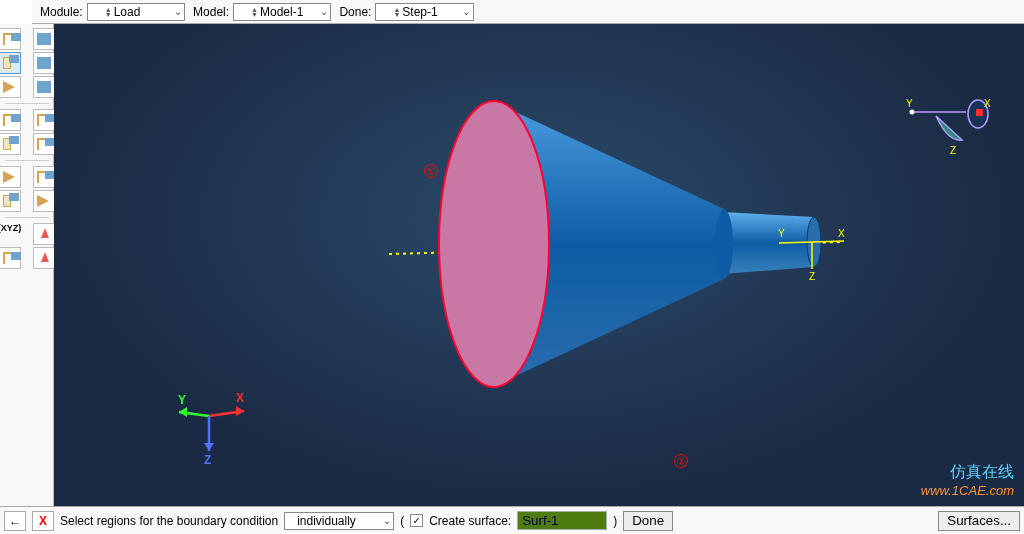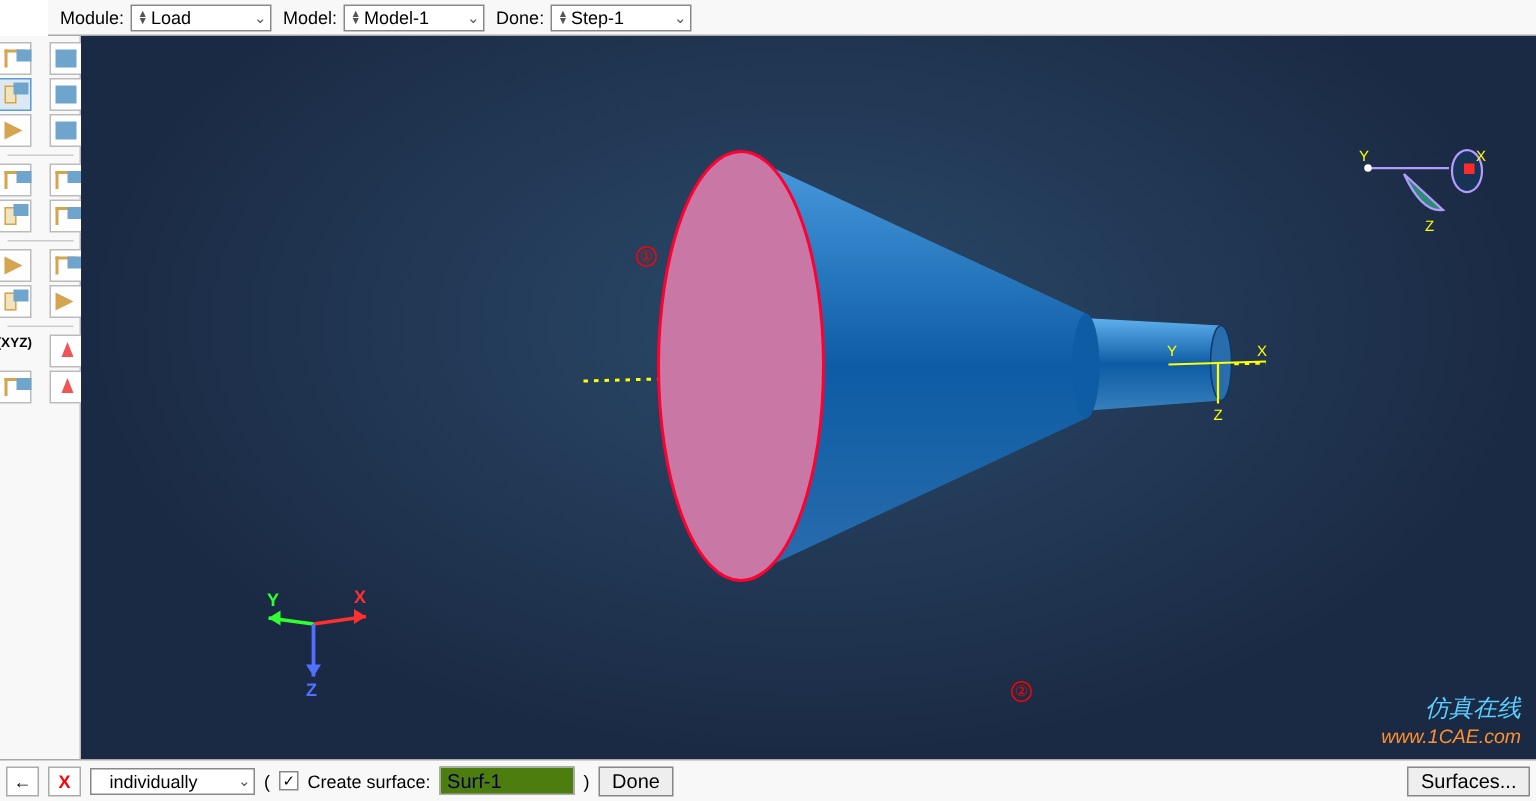--- a/index.html
+++ b/index.html
@@ -1,21 +1,21 @@
 <!DOCTYPE html>
 <html><head>
 <meta charset="utf-8">
 <style>
   * { box-sizing: border-box; margin: 0; padding: 0; }
   html, body { width: 1024px; height: 534px; font-family: "Segoe UI", Arial, sans-serif; font-size: 12px; background: #fff; overflow: hidden; }
   .topbar { height: 24px; border-bottom: 1px solid #aaa; display: flex; align-items: center; padding: 0 4px; gap: 4px; background: #f8f8f8; margin-left: 32px; }
   .topbar label { margin-left: 4px; }
   .combo { height: 18px; border: 1px solid #888; background: #fff; display: inline-flex; align-items: center; padding: 0 2px 0 4px; }
   .combo .value { min-width: 60px; }
-  .combo-w { min-width: 94px; }
+  .combo-w { min-width: 94px; padding-left: 17px; }
   .combo .stepper { display:flex; flex-direction:column; margin-right:2px; }
   .combo .stepper span { font-size:7px; line-height:5px; color:#555; }
   .combo .arrow { margin-left: auto; font-size:10px; color:#555; }
   .main { display:flex; height: 482px; }
   .toolcol { width: 54px; border-right: 1px solid #bbb; display:flex; flex-direction:column; align-items:center; padding-top:4px; gap:2px; background:#f8f8f8; }
   .toolrow { display:flex; gap:12px; }
   .tbtn { width:22px; height:22px; border:1px solid #bbb; background:#fefefe; display:flex; align-items:center; justify-content:center; font-size:10px; }
   .tbtn.sel { background:#dce8f2; border-color:#5a9bd5; }
   .xyz-label { font-size:9px; font-weight:bold; }
   .viewport { flex:1; position:relative; background: radial-gradient(ellipse at 50% 40%, #2a4a6a, #1b2a44 70%); overflow:hidden; }
@@ -23,21 +23,21 @@
   .triad { position:absolute; left:120px; bottom:40px; }
   .triad-text { font-weight:bold; font-size:12px; }
   .annot-circle { position:absolute; width:14px; height:14px; border:1px solid red; border-radius:50%; color:red; font-size:10px; display:flex; align-items:center; justify-content:center; }
   .a1 { left:370px; top:140px; }
   .a2 { left:620px; top:430px; }
   .navcube { position:absolute; right:20px; top:70px; }
   .axis-label { font-size:10px; fill:#ffff00; }
   .wm2 { position:absolute; right:10px; bottom:8px; text-align:right; }
   .wm2 .line1 { color:#fff; font-size:18px; display:flex; align-items:center; gap:4px;}
   .wm2 .line1 .bubble { width:20px; height:20px; border-radius:50%; background:#888; display:inline-block; }
-  .wm2 .line2 { color:#5bd0ff; font-size:16px; font-style:italic; }
+  .wm2 .line2 { color:#5bd0ff; font-size:16px; }
   .wm2 .line3 { color:#ff9030; font-size:13px; font-style:italic; }
   .botbar { height:28px; border-top:1px solid #aaa; display:flex; align-items:center; padding:0 4px; gap:6px; background:#f8f8f8; }
   .ibtn { width:22px; height:20px; border:1px solid #aaa; background:#fff; display:flex; align-items:center; justify-content:center; font-size:12px; }
   .ibtn.red { color:red; font-weight:bold; }
   .txtin { height:19px; border:1px solid #aaa; background:#fff; padding:0 4px; }
   .selin { background:#4d7c0f; color:#004; }
   .donebtn { height:20px; border:1px solid #888; background:#eee; padding:0 8px; }
   .chk { width:13px; height:13px; border:1px solid #888; background:#fff; display:inline-flex; align-items:center; justify-content:center; font-size:10px; }
   .spacer { flex:1; }
   
@@ -227,20 +227,21 @@
     <div class="wm2">
       <div class="line2">仿真在线</div>
       <div class="line3">www.1CAE.com</div>
     </div>
   </div>
 </div>
 
 <div class="botbar">
   <div class="ibtn">←</div>
   <div class="ibtn red">X</div>
+  <span>Select regions for the boundary condition</span>
   <div class="combo" style="min-width:110px;padding-left:12px;">
     <span class="value">individually</span>
     <span class="arrow">⌄</span>
   </div>
   <span>(</span>
   <span class="chk">✓</span>
   <span>Create surface:</span>
   <input class="txtin selin" style="width: 90px;" value="Surf-1">
   <span>)</span>
   <button class="donebtn">Done</button>

